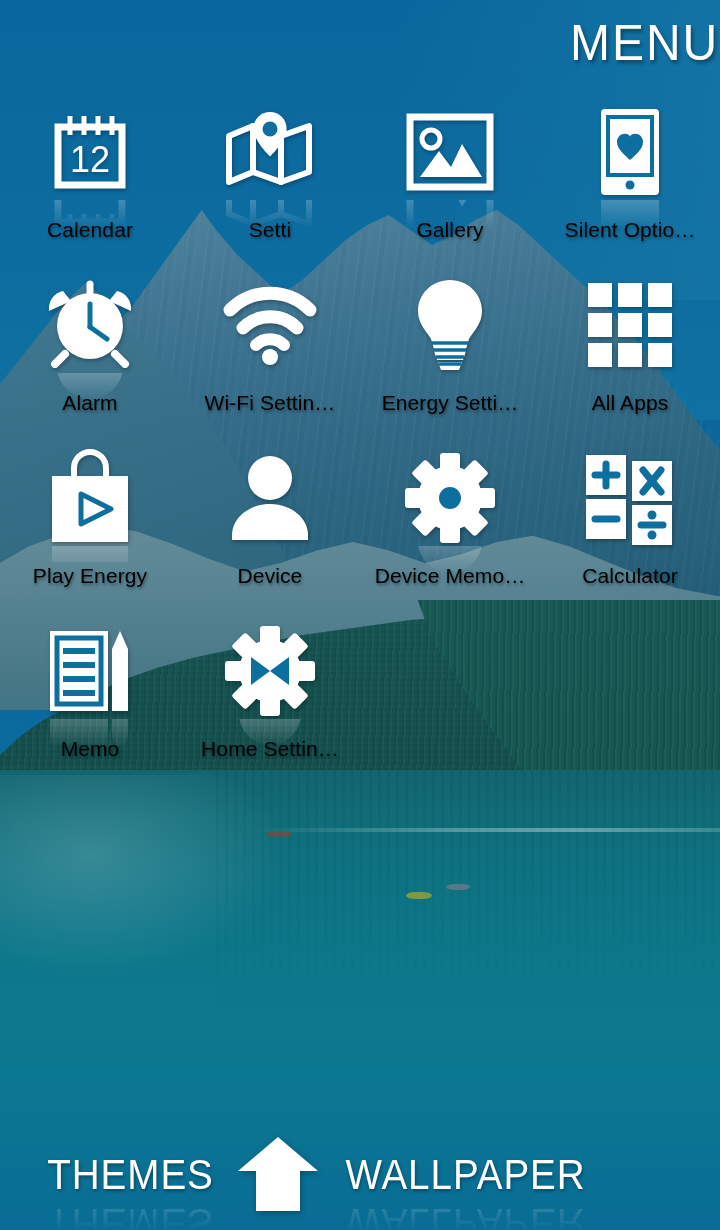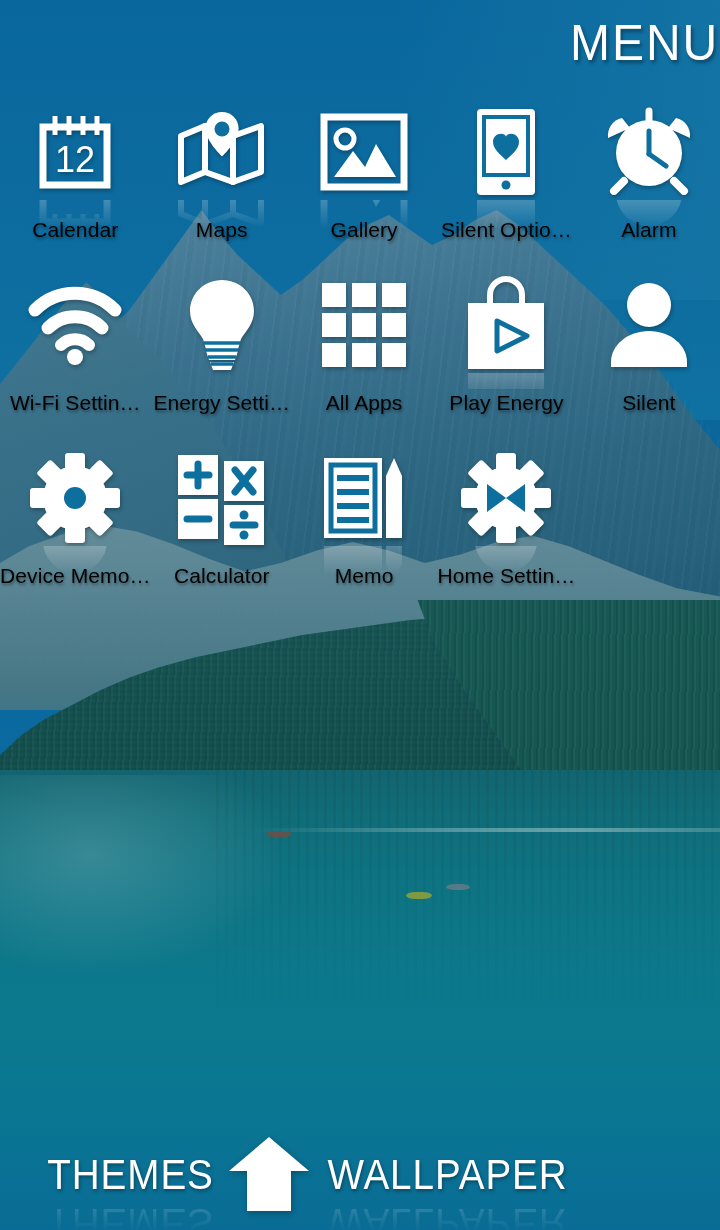--- a/index.html
+++ b/index.html
@@ -204,21 +204,21 @@
     text-shadow: 2px 3px 4px rgba(0,0,0,0.38);
     transform: scaleX(0.96);
   }
 
   
   #app-grid {
     position: absolute;
     top: 100px; left: 0;
     width: 720px;
     display: grid;
-    grid-template-columns: repeat(5, 1fr);
+    grid-template-columns: repeat(4, 1fr);
     grid-auto-rows: 173px;
     row-gap: 0;
   }
 
   .app-cell {
     position: relative;
     display: flex;
     flex-direction: column;
     align-items: center;
     justify-content: flex-start;
@@ -255,21 +255,21 @@
     font-family: "Liberation Sans", sans-serif;
     text-shadow: 1px 2px 3px rgba(0,0,0,0.42);
     white-space: nowrap;
     letter-spacing: 0.1px;
   }
 
   
   #bottom-bar {
     position: absolute;
     bottom: 0; left: 0; width: 636px; height: 110px;
-    display: flex; align-items: center; 
+    display: flex; align-items: center; justify-content: space-between;
     padding: 0 40px;
   }
   .bottom-text {
     font-size: 42px;
     font-weight: 300;
     letter-spacing: 1px;
     color: #ffffff;
     font-family: "Liberation Sans", sans-serif;
     text-shadow: 1px 2px 4px rgba(0,0,0,0.38);
     cursor: pointer;
@@ -382,21 +382,21 @@
         <div class="icon-refl">
           <svg width="92" height="84" viewBox="0 0 92 84">
             <g fill="none" stroke="#fff" stroke-width="6" stroke-linejoin="round">
               <path d="M5 26 L29 16 L29 62 L5 72 Z"></path>
               <path d="M29 16 L57 26 L57 72 L29 62 Z"></path>
               <path d="M57 26 L85 16 L85 62 L57 72 Z"></path>
             </g>
           </svg>
         </div>
       </div>
-      <div class="app-label">Maps</div>
+      <div class="app-label">Setti</div>
     </div>
 
     <div class="app-cell">
       <div class="icon-wrap">
         <svg width="88" height="82" viewBox="0 0 88 82">
           <rect x="4" y="6" width="80" height="70" fill="none" stroke="#fff" stroke-width="7"></rect>
           <circle cx="25" cy="28" r="9" fill="none" stroke="#fff" stroke-width="5"></circle>
           <path d="M14 66 L33 40 L45 56 L56 33 L76 66 Z" fill="#fff"></path>
         </svg>
         <div class="icon-refl">
@@ -548,21 +548,21 @@
         <svg width="86" height="88" viewBox="0 0 86 88">
           <circle cx="43" cy="24" r="22" fill="#fff"></circle>
           <path d="M43 50c-21 0-38 14-38 31v5h76v-5c0-17-17-31-38-31z" fill="#fff"></path>
         </svg>
         <div class="icon-refl">
           <svg width="86" height="88" viewBox="0 0 86 88">
             <path d="M43 50c-21 0-38 14-38 31v5h76v-5c0-17-17-31-38-31z" fill="#fff"></path>
           </svg>
         </div>
       </div>
-      <div class="app-label">Silent</div>
+      <div class="app-label">Device</div>
     </div>
 
     <div class="app-cell">
       <div class="icon-wrap">
         <svg width="90" height="90" viewBox="0 0 90 90">
           <g fill="#fff">
             <rect x="35" y="0" width="20" height="90" rx="3"></rect>
             <rect x="0" y="35" width="90" height="20" rx="3"></rect>
             <rect x="35" y="0" width="20" height="90" rx="3" transform="rotate(45 45 45)"></rect>
             <rect x="0" y="35" width="90" height="20" rx="3" transform="rotate(45 45 45)"></rect>

